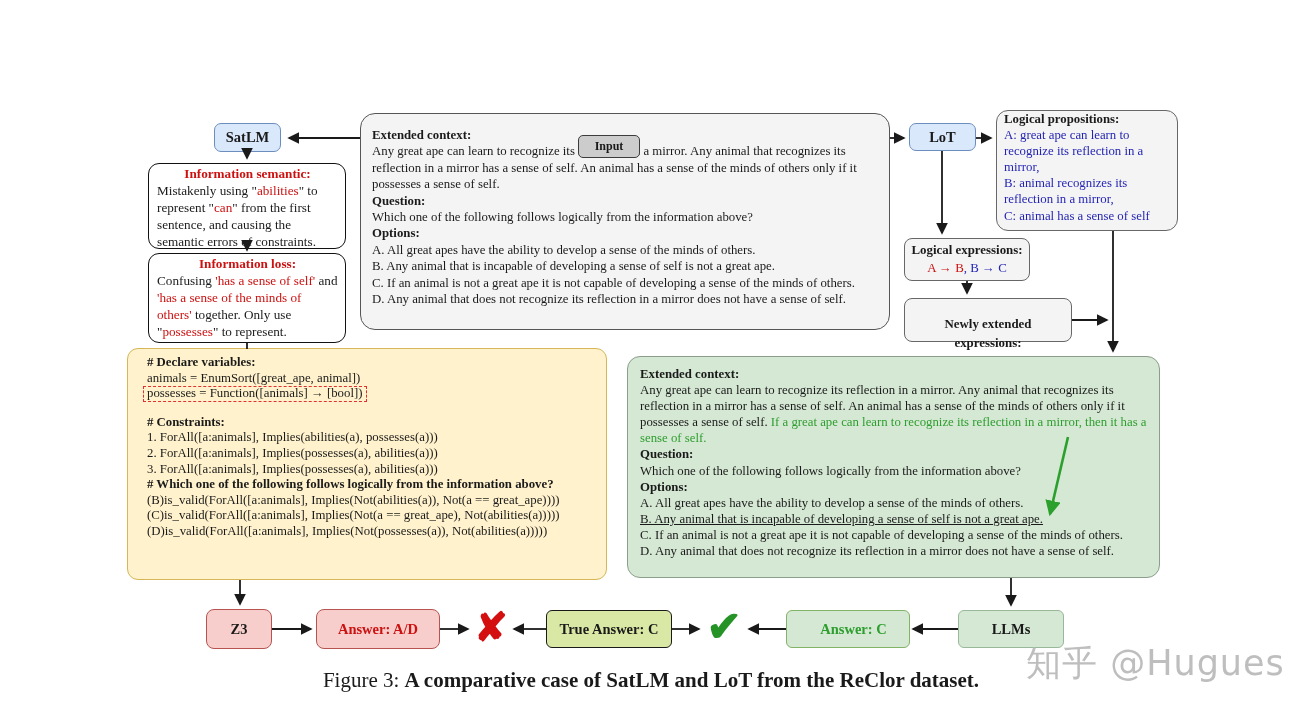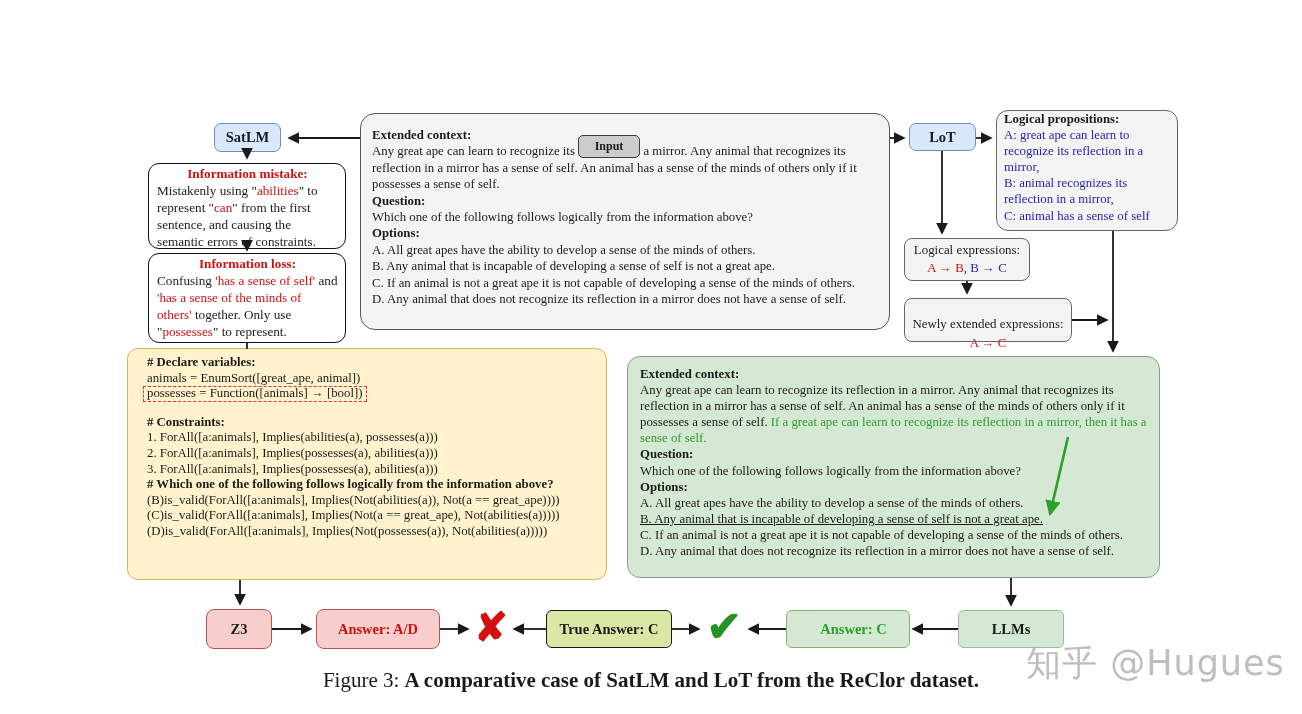--- a/index.html
+++ b/index.html
@@ -35,21 +35,21 @@
   .err-box{background:#ffffff;border:1.7px solid #111;border-radius:11px;padding:2px 7px 2px 8px;font-size:13.2px;line-height:16.9px;}
   .mistake{left:148px;top:163px;width:198px;height:86px;}
   .loss{left:148px;top:253px;width:198px;height:90px;}
   .err-title{text-align:center;color:var(--red);font-weight:bold;}
   
   .gray-box{background:#f4f4f4;border:1.6px solid #676767;}
   .log-props{left:996px;top:110px;width:182px;height:121px;border-radius:12px;padding:0 7px;font-size:12.8px;line-height:16.1px;}
   .log-props .blue-item{color:var(--blue);}
   .log-expr{left:904px;top:238px;width:126px;height:43px;border-radius:8px;padding:2px 6px;text-align:center;font-size:12.9px;line-height:18px;}
   .new-expr{left:904px;top:298px;width:168px;height:44px;border-radius:8px;padding:16px 6px;text-align:center;font-size:12.9px;line-height:18.5px;}
-  .expr-title{font-weight:normal;}
+  .expr-title{font-weight:bold;}
   
   .code-box{left:127px;top:348px;width:480px;height:232px;background:#fff2cc;border:1.6px solid #d6b656;border-radius:11px;padding:6px 19px;font-size:12.8px;line-height:15.6px;z-index:1;}
   .code-line{white-space:nowrap;}
   .code-line.bold{font-weight:bold;}
   .gap{height:13px;}
   .dashed-wrap{display:inline-block;border:1.2px dashed #e03030;padding:0 3px;margin-left:-4px;line-height:13.4px;}
   
   .green-box{left:627px;top:356px;width:533px;height:222px;background:#d5e8d4;border:1.6px solid #8b9d8b;border-radius:13px;padding:9px 12px 6px 12px;font-size:12.8px;line-height:16.1px;z-index:1;}
   .underline{text-decoration:underline;}
   
@@ -112,21 +112,21 @@
     <div class="opt">B. Any animal that is incapable of developing a sense of self is not a great ape.</div>
     <div class="opt">C. If an animal is not a great ape it is not capable of developing a sense of the minds of others.</div>
     <div class="opt">D. Any animal that does not recognize its reflection in a mirror does not have a sense of self.</div>
   </div>
 
   <div class="abs node input-label">Input</div>
   <div class="abs node satlm">SatLM</div>
   <div class="abs node lot">LoT</div>
 
   <div class="abs err-box mistake">
-    <div class="err-title">Information mistake:</div>
+    <div class="err-title">Information semantic:</div>
     <div><span>Mistakenly using "</span><span class="seg-red">abilities</span><span>" to represent "</span><span class="seg-red">can</span><span>" from the first sentence, and causing the semantic errors of constraints.</span></div>
   </div>
   <div class="abs err-box loss">
     <div class="err-title">Information loss:</div>
     <div><span>Confusing </span><span class="seg-red">'has a sense of self'</span><span> and </span><span class="seg-red">'has a sense of the minds of others'</span><span> together. Only use "</span><span class="seg-red">possesses</span><span>" to represent.</span></div>
   </div>
 
   <div class="abs gray-box log-props">
     <b class="lbl">Logical propositions:</b>
     <div class="blue-item">A: great ape can learn to recognize its reflection in a mirror,</div>

